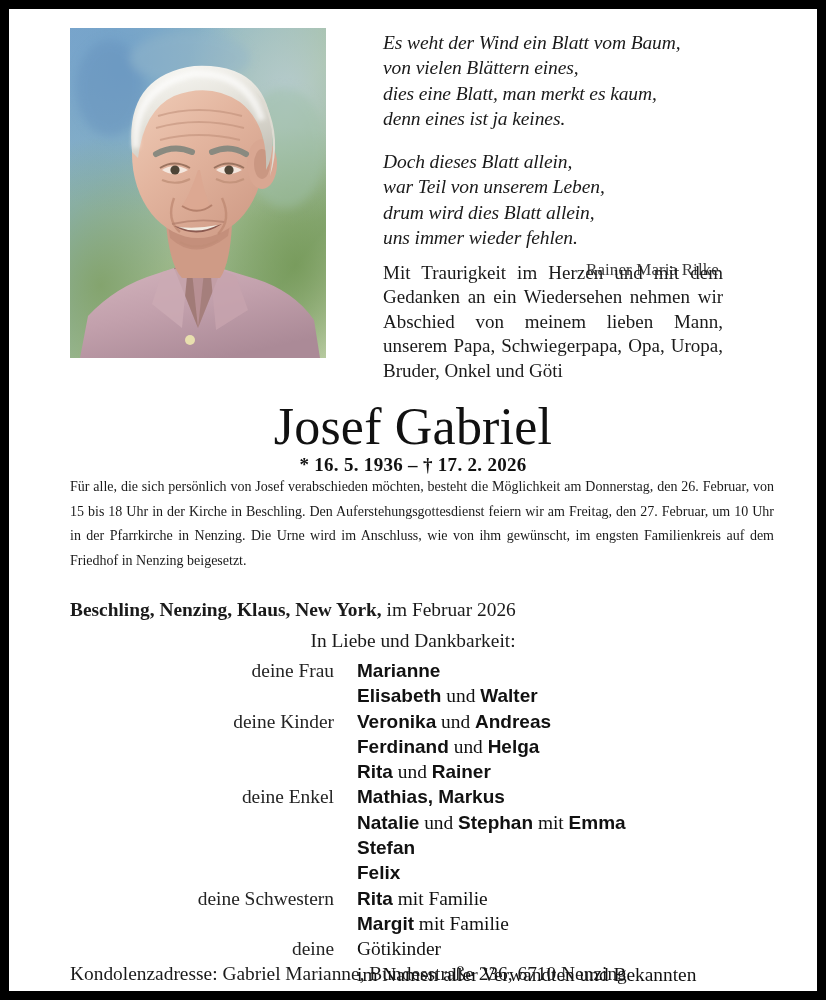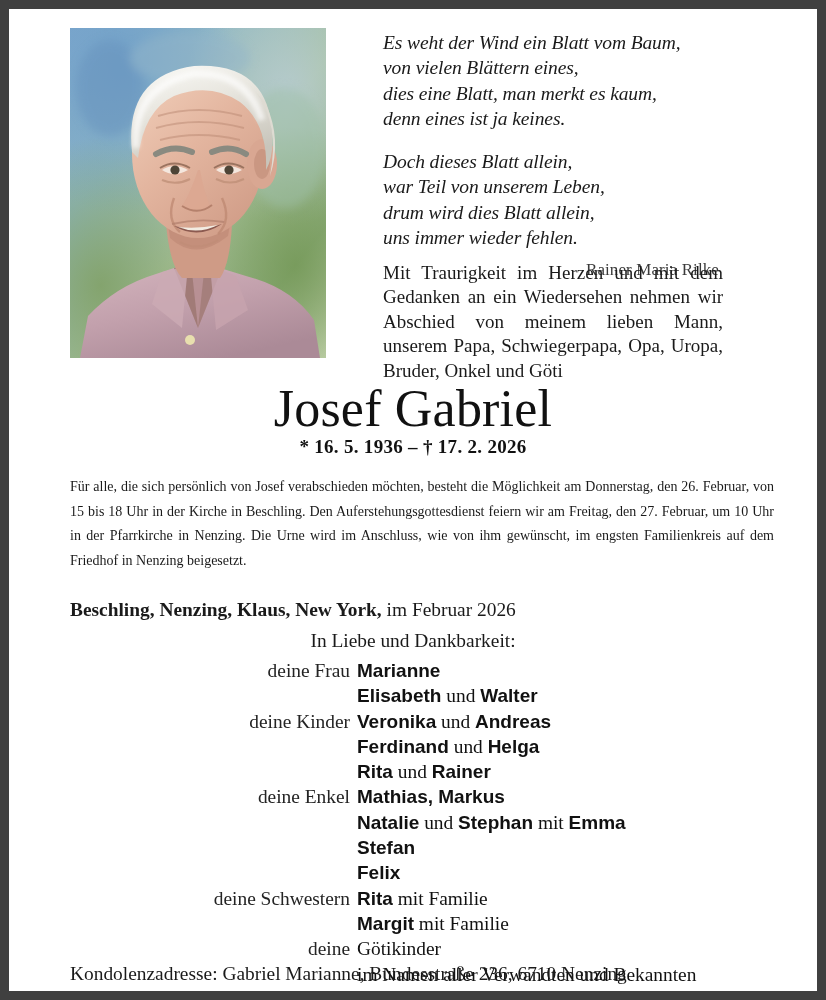--- a/index.html
+++ b/index.html
@@ -11,21 +11,21 @@
     font-family: "Liberation Serif", "DejaVu Serif", serif;
     color: #1a1a1a;
   }
 
   .notice {
     position: relative;
     width: 826px;
     height: 1000px;
     box-sizing: border-box;
     background: #b91c1c;
-    border: 9px solid #404040;
+    border: 9px solid #000000;
     overflow: hidden;
   }
 
   .inner {
     position: relative;
     width: 100%;
     height: 100%;
     background: #ffffff;
   }
 
@@ -81,21 +81,21 @@
     font-size: 19px;
     line-height: 24.4px;
     text-align: justify;
     text-justify: inter-word;
   }
 
   
   .name-block {
     position: absolute;
     left: 0;
-    top: 372px;
+    top: 390px;
     width: 100%;
     text-align: center;
   }
   .deceased-name {
     font-size: 52px;
     line-height: 56px;
     letter-spacing: 0.2px;
     font-weight: 400;
     color: #111;
   }
@@ -151,21 +151,21 @@
   .fam-row {
     display: flex;
     align-items: baseline;
     line-height: 25.3px;
     font-size: 19.4px;
   }
   .fam-label {
     width: 287px;
     flex: 0 0 287px;
     text-align: right;
-    padding-right: 7px;
+    padding-right: 23px;
     box-sizing: border-box;
     font-family: "Liberation Serif", "DejaVu Serif", serif;
     font-weight: 400;
     color: #242424;
     white-space: nowrap;
   }
   .fam-names {
     flex: 1 1 auto;
     font-family: "Liberation Sans", "DejaVu Sans", sans-serif;
     font-weight: 700;

